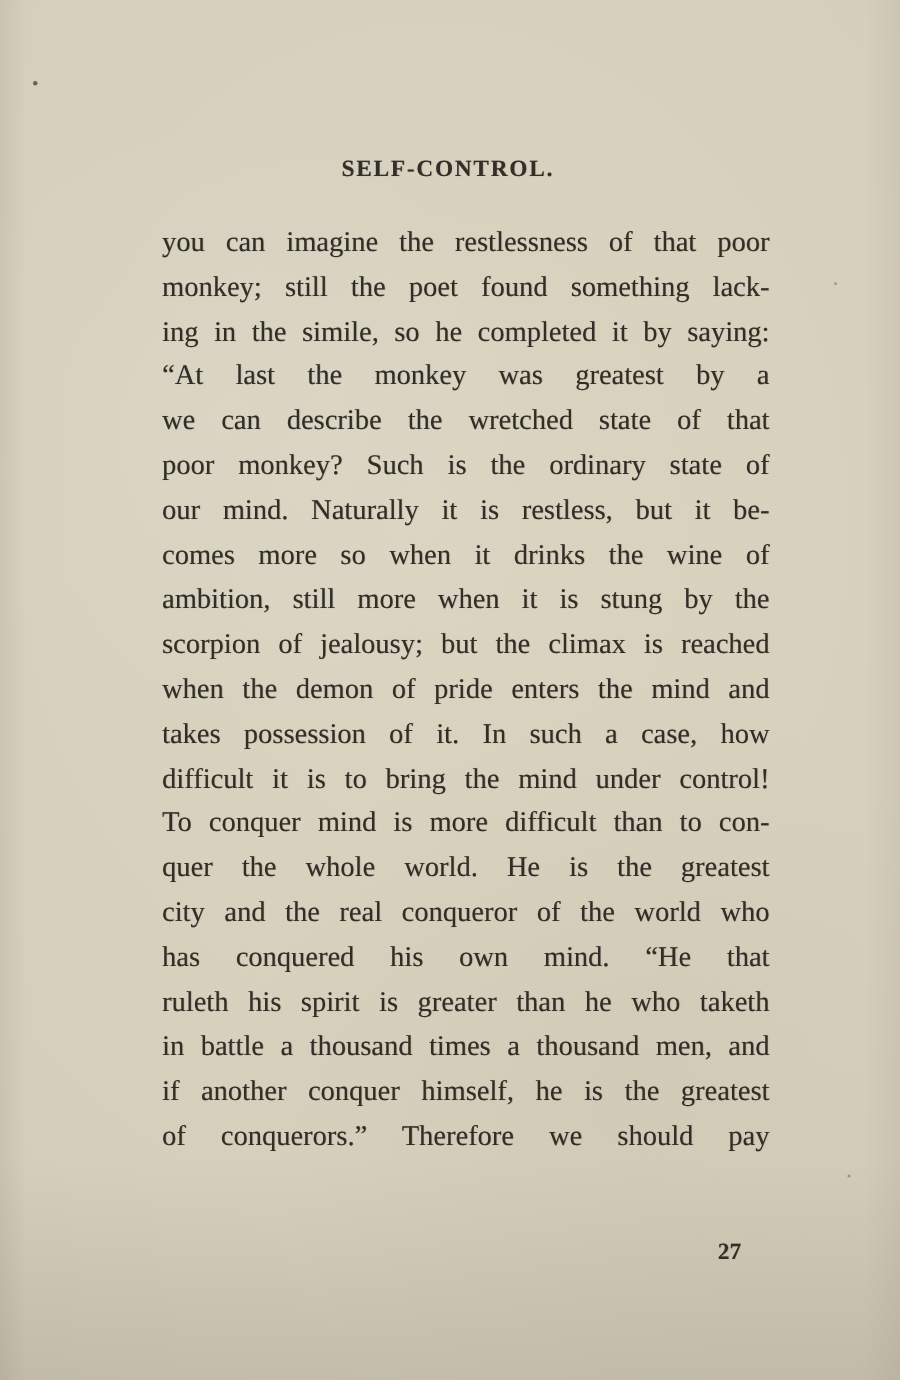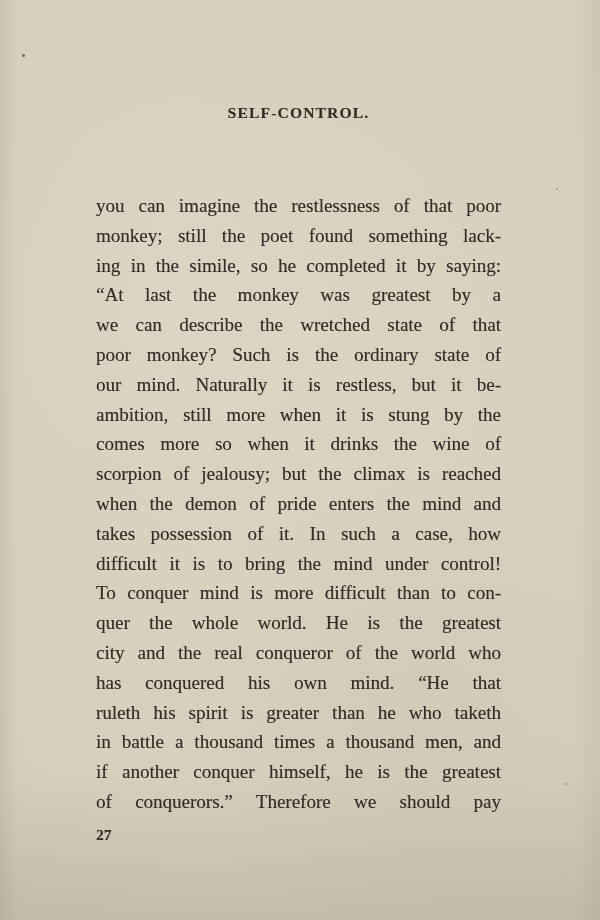--- a/index.html
+++ b/index.html
@@ -28,39 +28,38 @@
     text-align: center;
     font-size: 15.5px;
     font-weight: bold;
     letter-spacing: 1.2px;
     color: #332f28;
     text-shadow: 0.3px 0.3px 0.5px rgba(51,47,40,0.45);
   }
   .body-text {
     position: absolute;
     top: 147px;
-    left: 96px;
+    left: 108px;
     width: 405px;
     font-size: 19px;
     line-height: 29.8px;
     color: #322e27;
     text-shadow: 0.3px 0.3px 0.5px rgba(50,46,39,0.45);
-    margin-top: 44px;
   }
   .line {
     text-align: justify;
     text-align-last: justify;
     white-space: nowrap;
   }
   .page-number {
     position: absolute;
     top: 826px;
     left: 96px;
     width: 398px;
-    text-align: left;
+    text-align: right;
     font-size: 15.5px;
     font-weight: bold;
     color: #332f28;
     text-shadow: 0.3px 0.3px 0.5px rgba(51,47,40,0.45);
   }
   .speck {
     position: absolute;
     border-radius: 50%;
   }
   .speck-1 { left: 22px; top: 54px; width: 3px; height: 3px; background: #6b6450; }
@@ -74,22 +73,22 @@
   <div class="running-header">SELF-CONTROL.</div>
 
   <div class="body-text">
       <div class="line">you can imagine the restlessness of that poor</div>
       <div class="line">monkey; still the poet found something lack-</div>
       <div class="line">ing in the simile, so he completed it by saying:</div>
       <div class="line">“At last the monkey was greatest by a</div>
       <div class="line">we can describe the wretched state of that</div>
       <div class="line">poor monkey? Such is the ordinary state of</div>
       <div class="line">our mind. Naturally it is restless, but it be-</div>
+      <div class="line">comes more so when it drinks the wine of</div>
       <div class="line">ambition, still more when it is stung by the</div>
-      <div class="line">comes more so when it drinks the wine of</div>
       <div class="line">scorpion of jealousy; but the climax is reached</div>
       <div class="line">when the demon of pride enters the mind and</div>
       <div class="line">takes possession of it. In such a case, how</div>
       <div class="line">difficult it is to bring the mind under control!</div>
       <div class="line">To conquer mind is more difficult than to con-</div>
       <div class="line">quer the whole world. He is the greatest</div>
       <div class="line">city and the real conqueror of the world who</div>
       <div class="line">has conquered his own mind. “He that</div>
       <div class="line">ruleth his spirit is greater than he who taketh</div>
       <div class="line">in battle a thousand times a thousand men, and</div>

